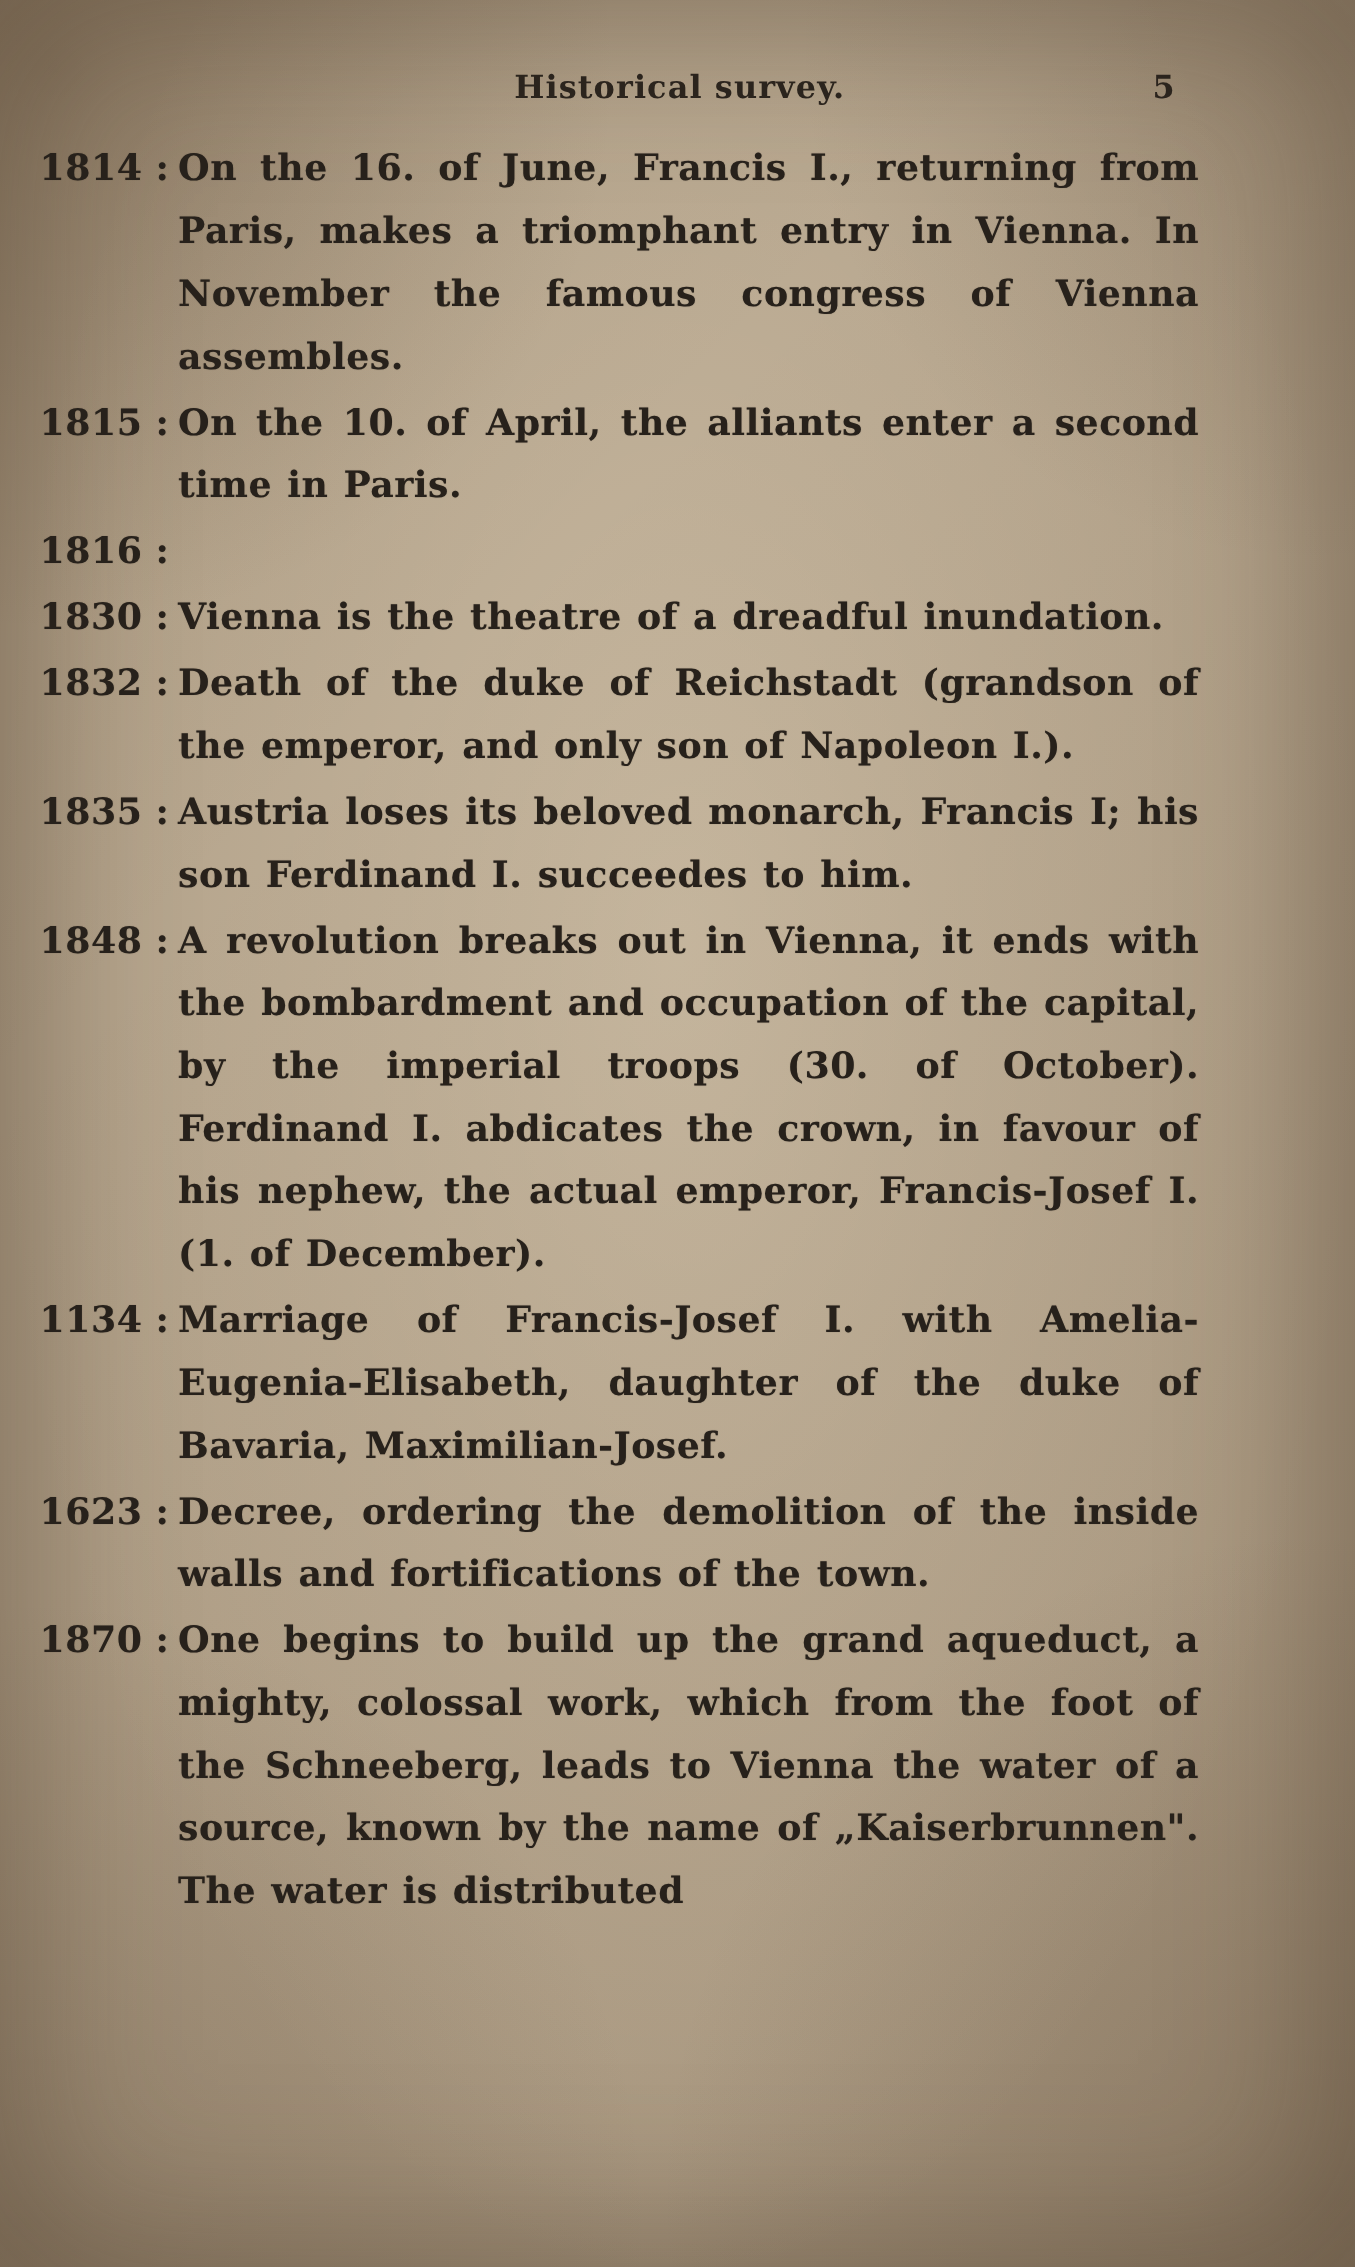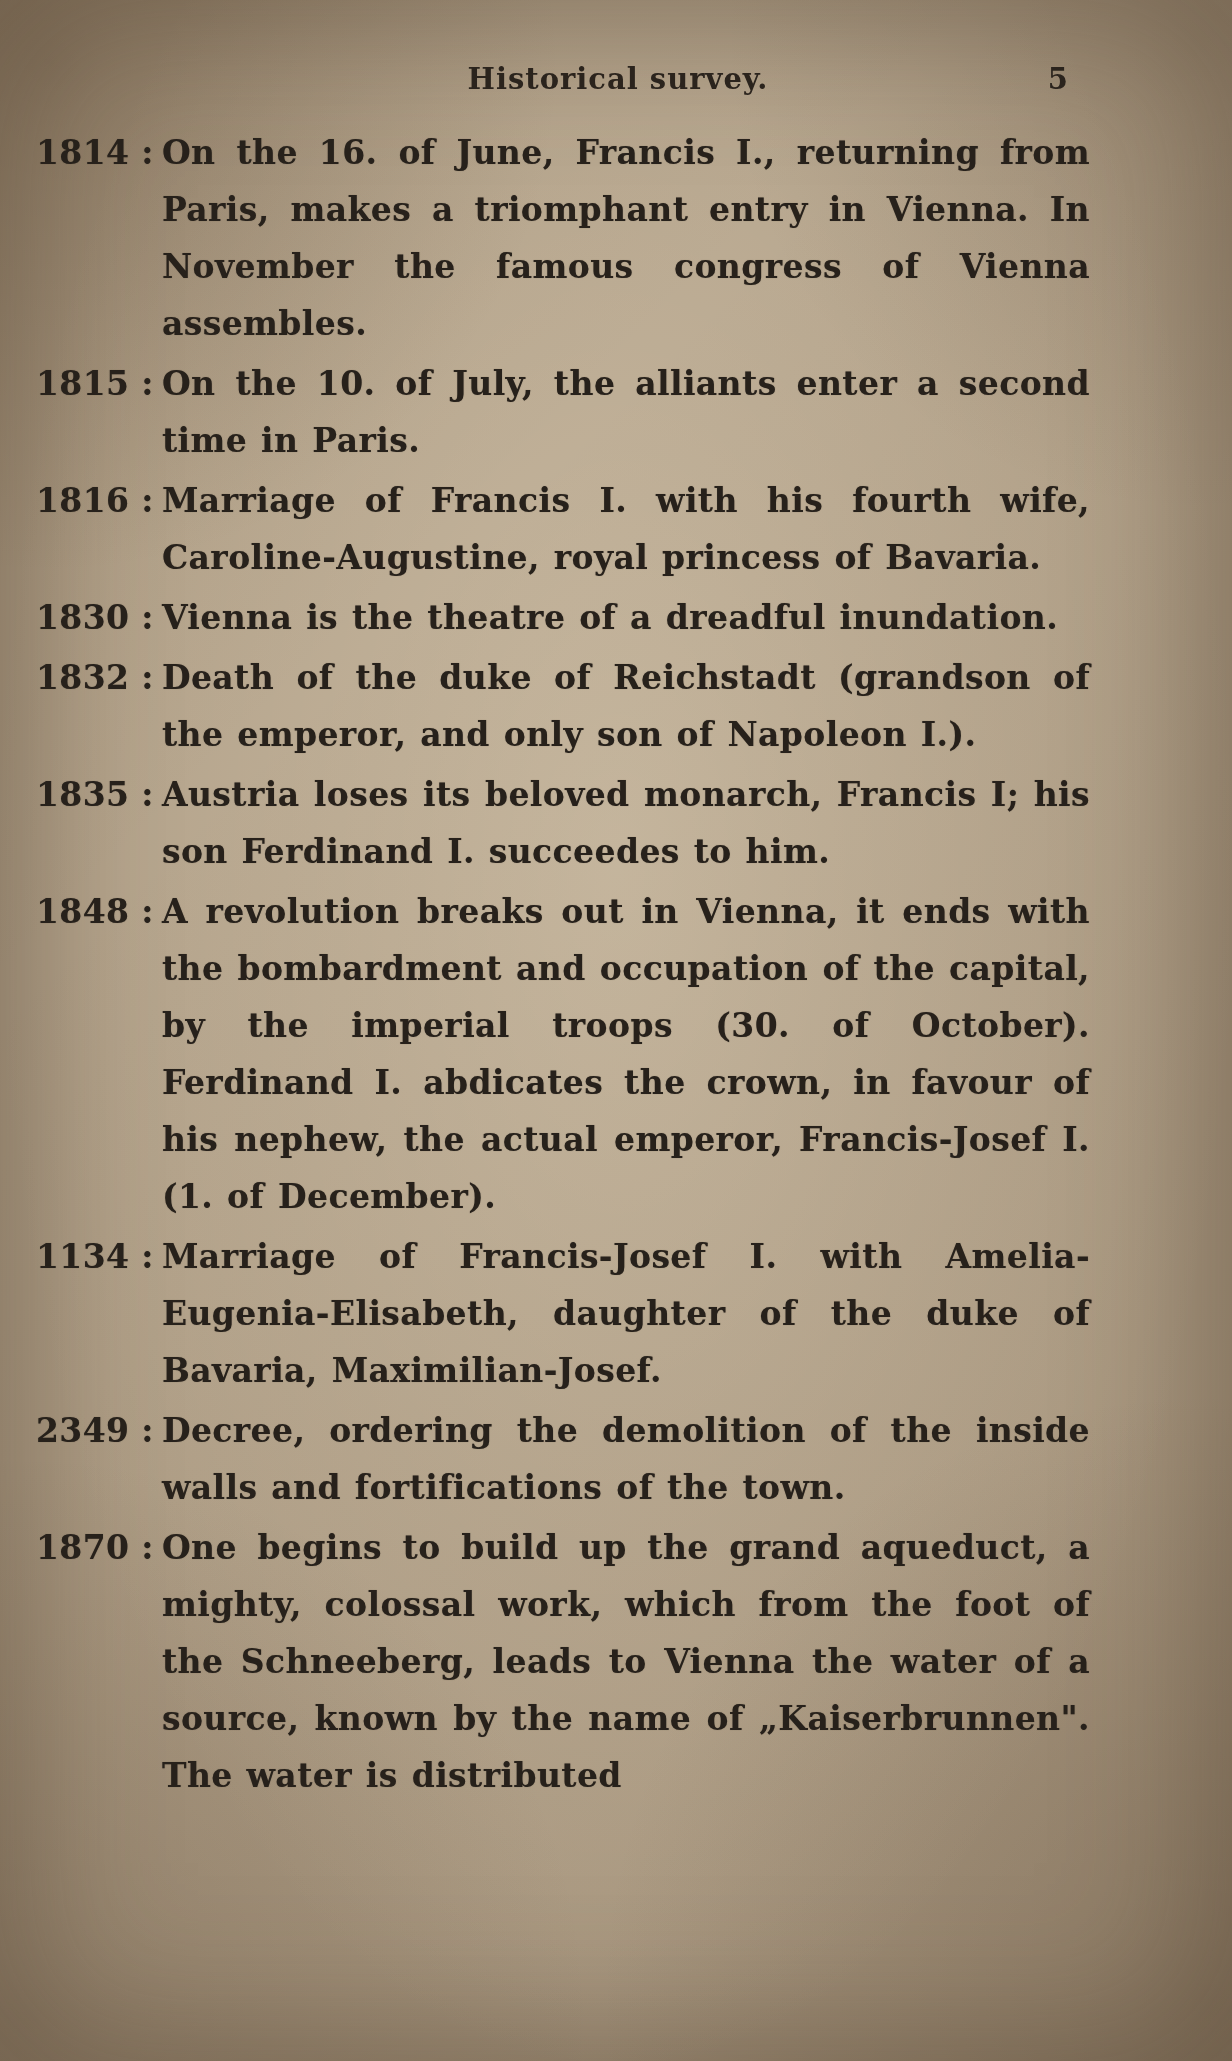--- a/index.html
+++ b/index.html
@@ -98,26 +98,25 @@
 
   <div class="timeline">
 
     <div class="timeline-entry">
       <span class="entry-year">1814 :</span>
       <div class="entry-text">On the 16. of June, Francis I., returning from Paris, makes a triomphant entry in Vienna. In November the famous congress of Vienna assembles.</div>
     </div>
 
     <div class="timeline-entry">
       <span class="entry-year">1815 :</span>
-      <div class="entry-text">On the 10. of July, the alliants enter a second time in Paris.</div>
+      <div class="entry-text">On the 10. of April, the alliants enter a second time in Paris.</div>
     </div>
 
     <div class="timeline-entry">
       <span class="entry-year">1816 :</span>
-      <div class="entry-text">Marriage of Francis I. with his fourth wife, Caroline-Augustine, royal princess of Bavaria.</div>
     </div>
 
     <div class="timeline-entry">
       <span class="entry-year">1830 :</span>
       <div class="entry-text">Vienna is the theatre of a dreadful inundation.</div>
     </div>
 
 
     <div class="timeline-entry">
       <span class="entry-year">1832 :</span>
@@ -133,21 +132,21 @@
       <span class="entry-year">1848 :</span>
       <div class="entry-text">A revolution breaks out in Vienna, it ends with the bombardment and occupation of the capital, by the imperial troops (30. of October). Ferdinand I. abdicates the crown, in favour of his nephew, the actual emperor, Francis-Josef I. (1. of December).</div>
     </div>
 
     <div class="timeline-entry">
       <span class="entry-year">1134 :</span>
       <div class="entry-text">Marriage of Francis-Josef I. with Amelia-Eugenia-Elisabeth, daughter of the duke of Bavaria, Maximilian-Josef.</div>
     </div>
 
     <div class="timeline-entry">
-      <span class="entry-year">2349 :</span>
+      <span class="entry-year">1623 :</span>
       <div class="entry-text">Decree, ordering the demolition of the inside walls and fortifications of the town.</div>
     </div>
 
     <div class="timeline-entry">
       <span class="entry-year">1870 :</span>
       <div class="entry-text">One begins to build up the grand aqueduct, a mighty, colossal work, which from the foot of the Schneeberg, leads to Vienna the water of a source, known by the name of „Kaiserbrunnen". The water is distributed</div>
     </div>
 
   </div>
 

